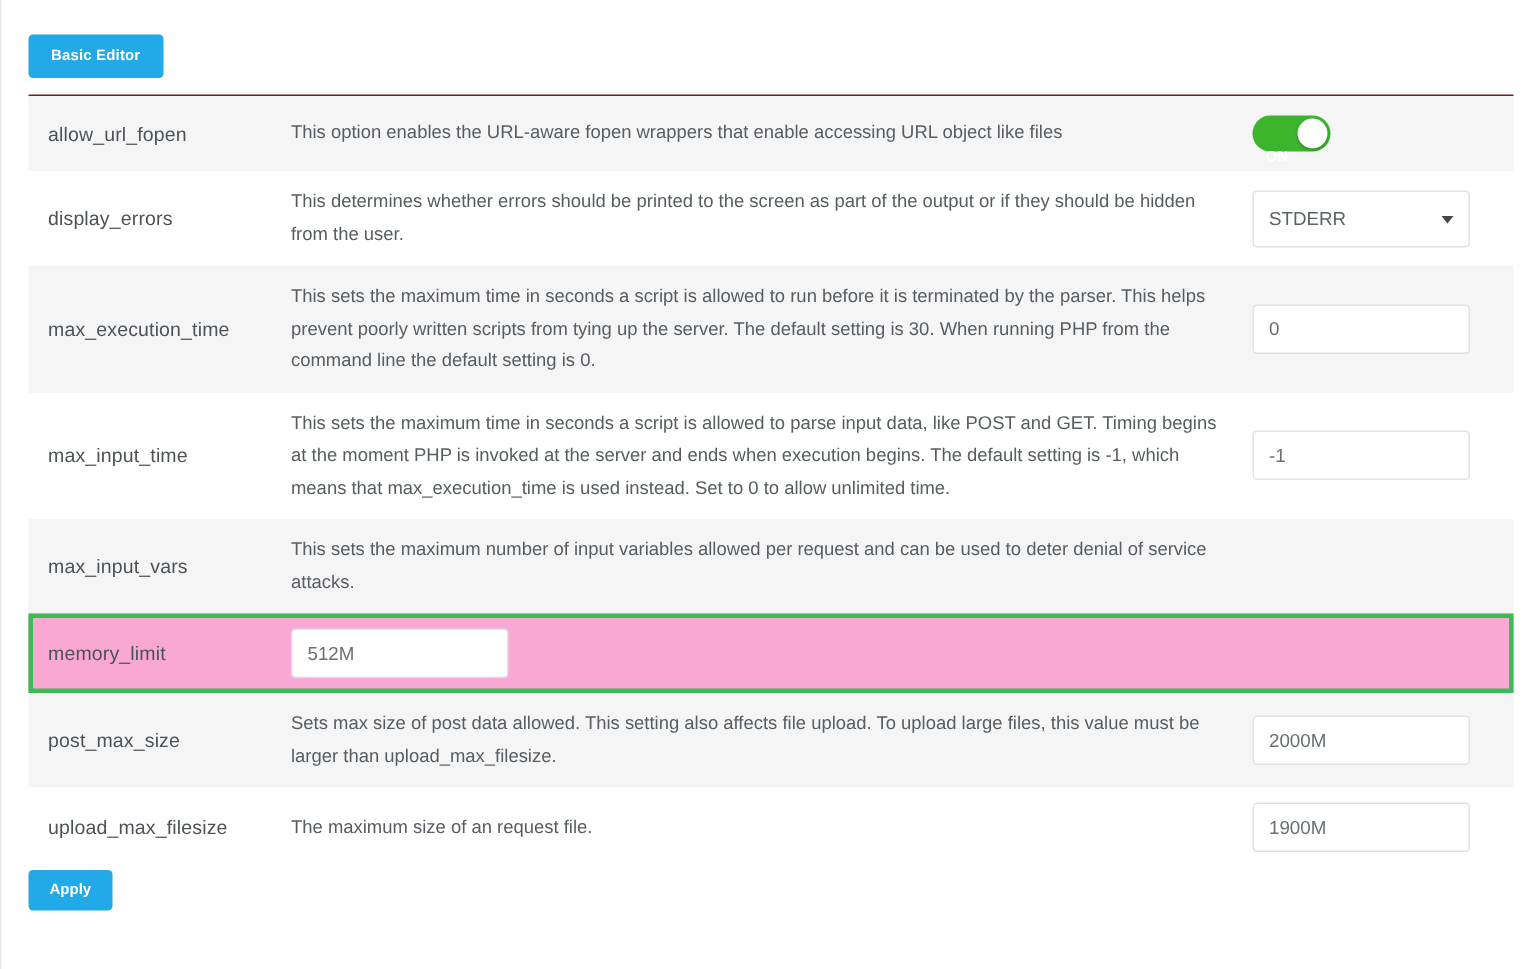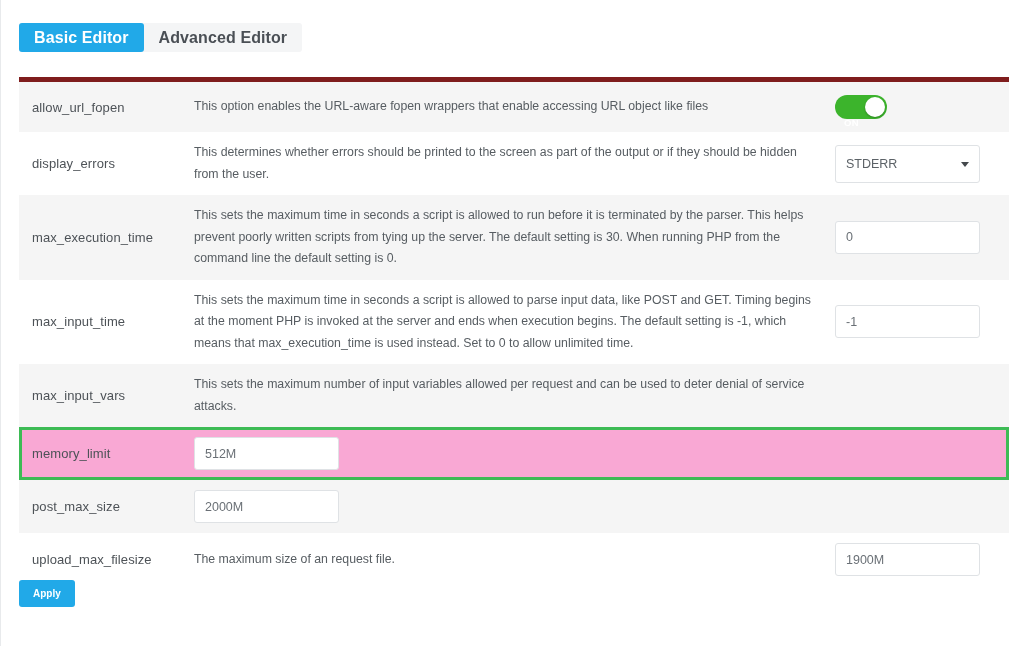--- a/index.html
+++ b/index.html
@@ -30,42 +30,42 @@
     align-items: stretch;
     height: 29px;
     background: #f4f5f6;
     border-radius: 3px;
   }
   .tab {
     display: flex;
     align-items: center;
     justify-content: center;
     padding: 7px 15px;
-    font-size: 16px;
+    font-size: 10px;
     font-weight: bold;
     letter-spacing: .1px;
     color: #4a4f55;
     background: transparent;
     border: none;
     border-radius: 3px;
     cursor: pointer;
     white-space: nowrap;
   }
   .tab.active {
     background: #21a9e8;
     color: #ffffff;
   }
 
   
   .table {
     position: absolute;
     left: 18px;
-    top: 77px;
+    top: 63px;
     width: 990px;
-    border-top: 5px solid #7f1d1d;
+    border-top: 1px solid #7f1d1d;
   }
 
   .row {
     display: flex;
     align-items: center;
     width: 100%;
     min-height: 50px;
     padding: 10px 14px 10px 13px;
     background: #ffffff;
     position: relative;
@@ -194,21 +194,20 @@
     font-family: "Liberation Sans", sans-serif;
   }
 </style>
 </head>
 <body>
 
 <div class="page">
 
   <div class="tabbar" id="tabbar">
       <button class="tab active">Basic Editor</button>
-      <button class="tab">Advanced Editor</button>
     </div>
 
   <div class="table" id="settings-table">
       <div class="row shaded">
         <div class="cell-name">allow_url_fopen</div>
         <div class="cell-desc">This option enables the URL-aware fopen wrappers that enable accessing URL object like files</div>
         <div class="cell-control">
           <div class="toggle">
             <span class="tg-label">ON</span>
             <span class="knob"></span>
@@ -241,20 +240,21 @@
         <div class="cell-desc">This sets the maximum number of input variables allowed per request and can be used to deter denial of service attacks.</div>
       </div>
       <div class="row highlight">
         <div class="cell-name">memory_limit</div>
         <div class="cell-control">
           <input class="txt" type="text" value="512M" style="">
         </div>
       </div>
       <div class="row shaded">
         <div class="cell-name">post_max_size</div>
+        <div class="cell-desc">Sets max size of post data allowed. This setting also affects file upload. To upload large files, this value must be larger than upload_max_filesize.</div>
         <div class="cell-control">
           <input class="txt" type="text" value="2000M" style="">
         </div>
       </div>
       <div class="row">
         <div class="cell-name">upload_max_filesize</div>
         <div class="cell-desc">The maximum size of an request file.</div>
         <div class="cell-control">
           <input class="txt" type="text" value="1900M" style="">
         </div>

